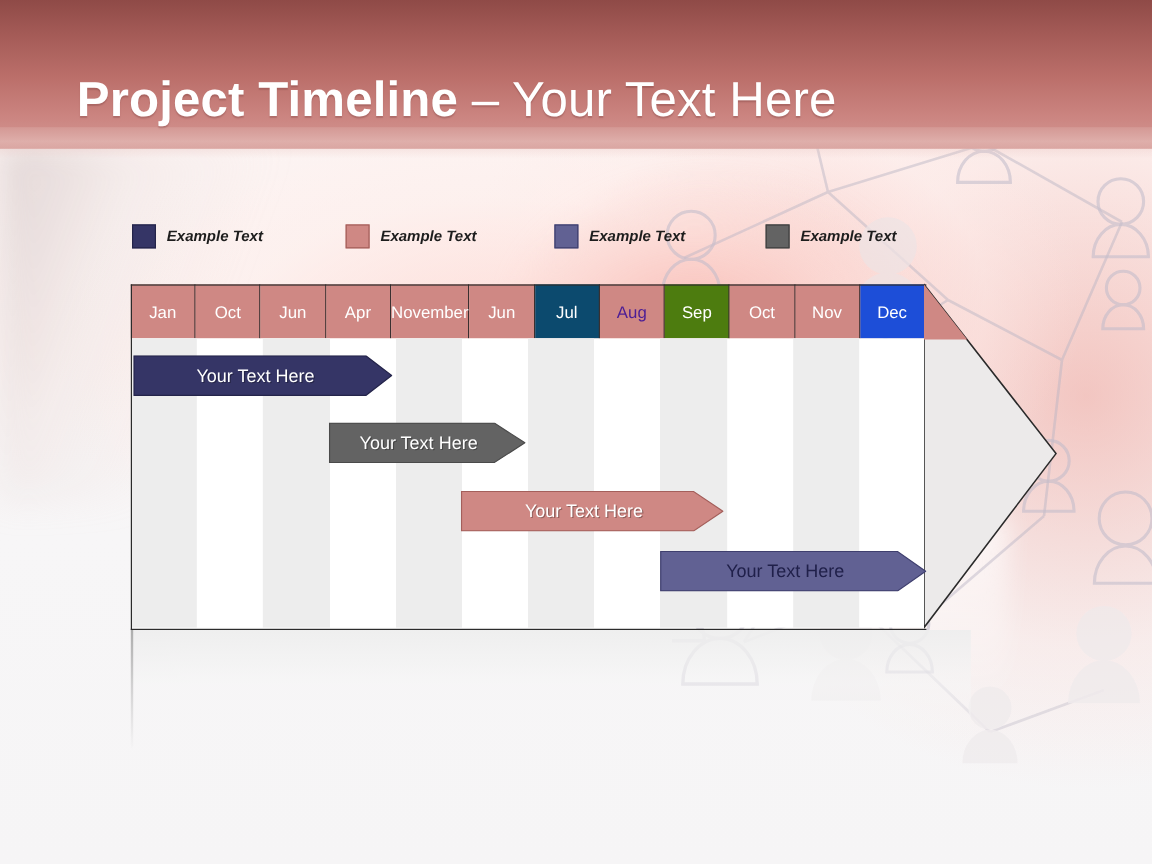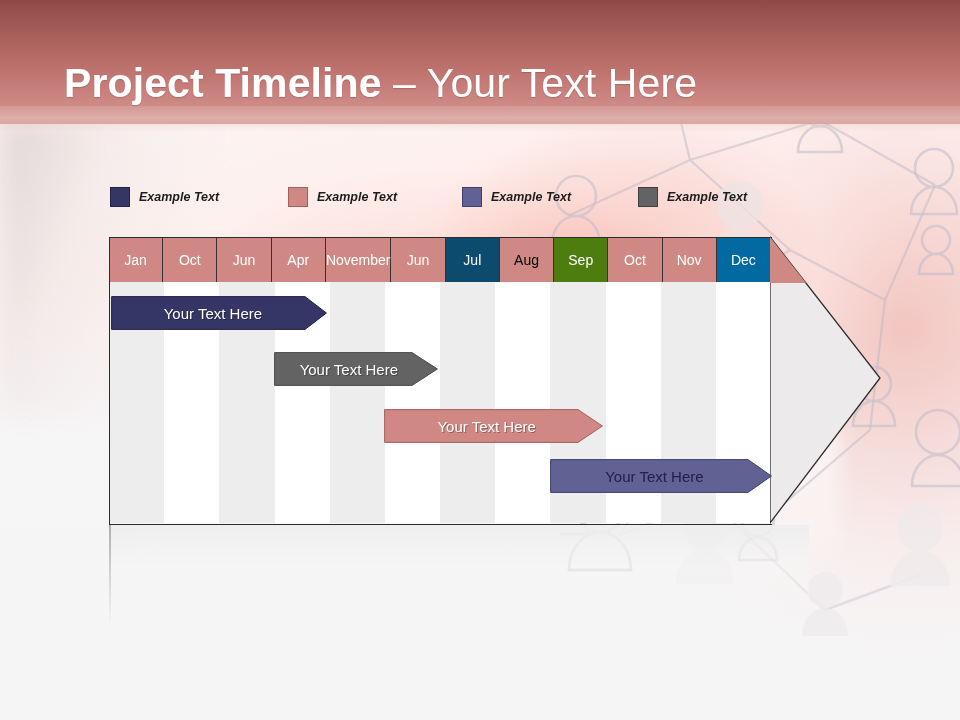--- a/index.html
+++ b/index.html
@@ -214,25 +214,25 @@
 
   <div class="tl">
     <div class="tl-head" id="tl-head">
         <div class="cell" style="background: rgb(207, 136, 132); color: rgb(255, 255, 255);">Jan</div>
         <div class="cell" style="background: rgb(207, 136, 132); color: rgb(255, 255, 255);">Oct</div>
         <div class="cell" style="background: rgb(207, 136, 132); color: rgb(255, 255, 255);">Jun</div>
         <div class="cell" style="background: rgb(207, 136, 132); color: rgb(255, 255, 255);">Apr</div>
         <div class="cell" style="background: rgb(207, 136, 132); color: rgb(255, 255, 255);">November</div>
         <div class="cell" style="background: rgb(207, 136, 132); color: rgb(255, 255, 255);">Jun</div>
         <div class="cell" style="background: #0c4a6e; color: rgb(255, 255, 255);">Jul</div>
-        <div class="cell" style="background: rgb(207, 136, 132); color: #000000; text-align: center;">Aug</div>
+        <div class="cell" style="background: rgb(207, 136, 132); color: #4c1d95; text-align: center;">Aug</div>
         <div class="cell" style="background: #4d7c0f; color: rgb(255, 255, 255);">Sep</div>
         <div class="cell" style="background: rgb(207, 136, 132); color: rgb(255, 255, 255);">Oct</div>
         <div class="cell" style="background: rgb(207, 136, 132); color: rgb(255, 255, 255);">Nov</div>
-        <div class="cell" style="background: #0369a1; color: rgb(255, 255, 255);">Dec</div>
+        <div class="cell" style="background: #1d4ed8; color: rgb(255, 255, 255);">Dec</div>
       </div>
     <div class="tl-body" id="tl-body">
         <div class="col alt" style="background: rgb(237, 237, 237);"></div>
         <div class="col"></div>
         <div class="col alt" style="background: rgb(237, 237, 237);"></div>
         <div class="col"></div>
         <div class="col alt" style="background: rgb(237, 237, 237);"></div>
         <div class="col"></div>
         <div class="col alt" style="background: rgb(237, 237, 237);"></div>
         <div class="col"></div>

